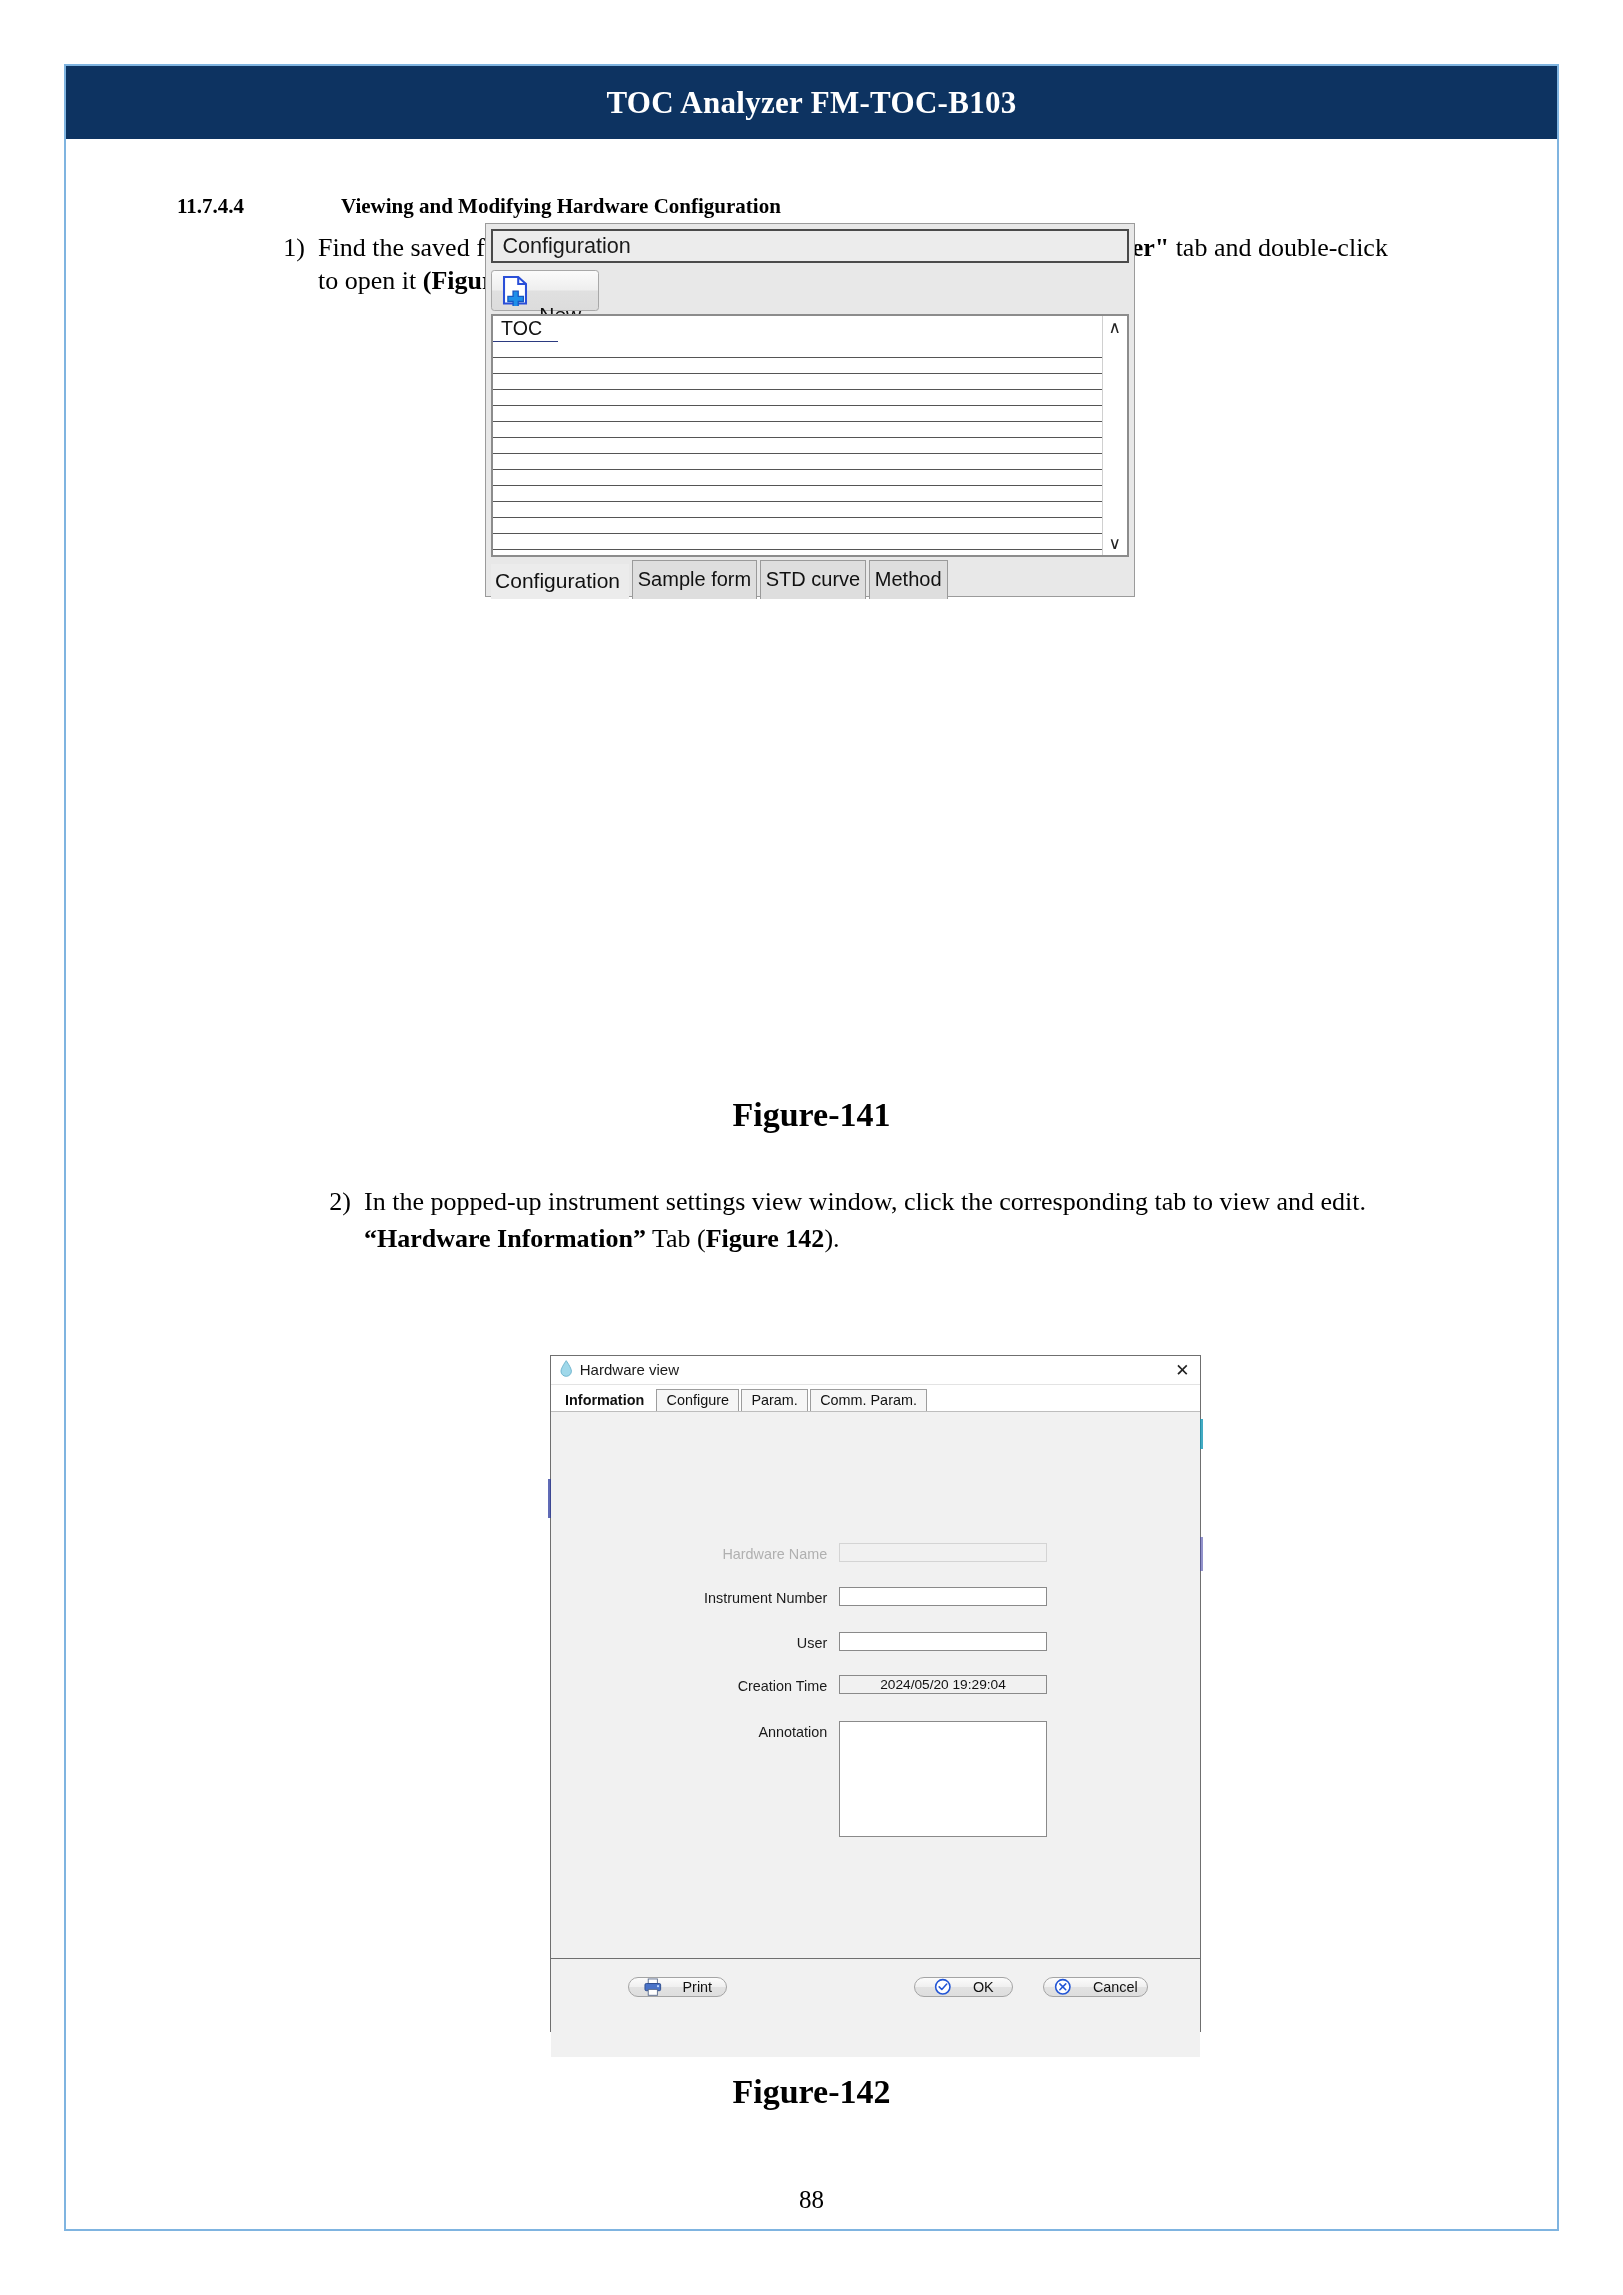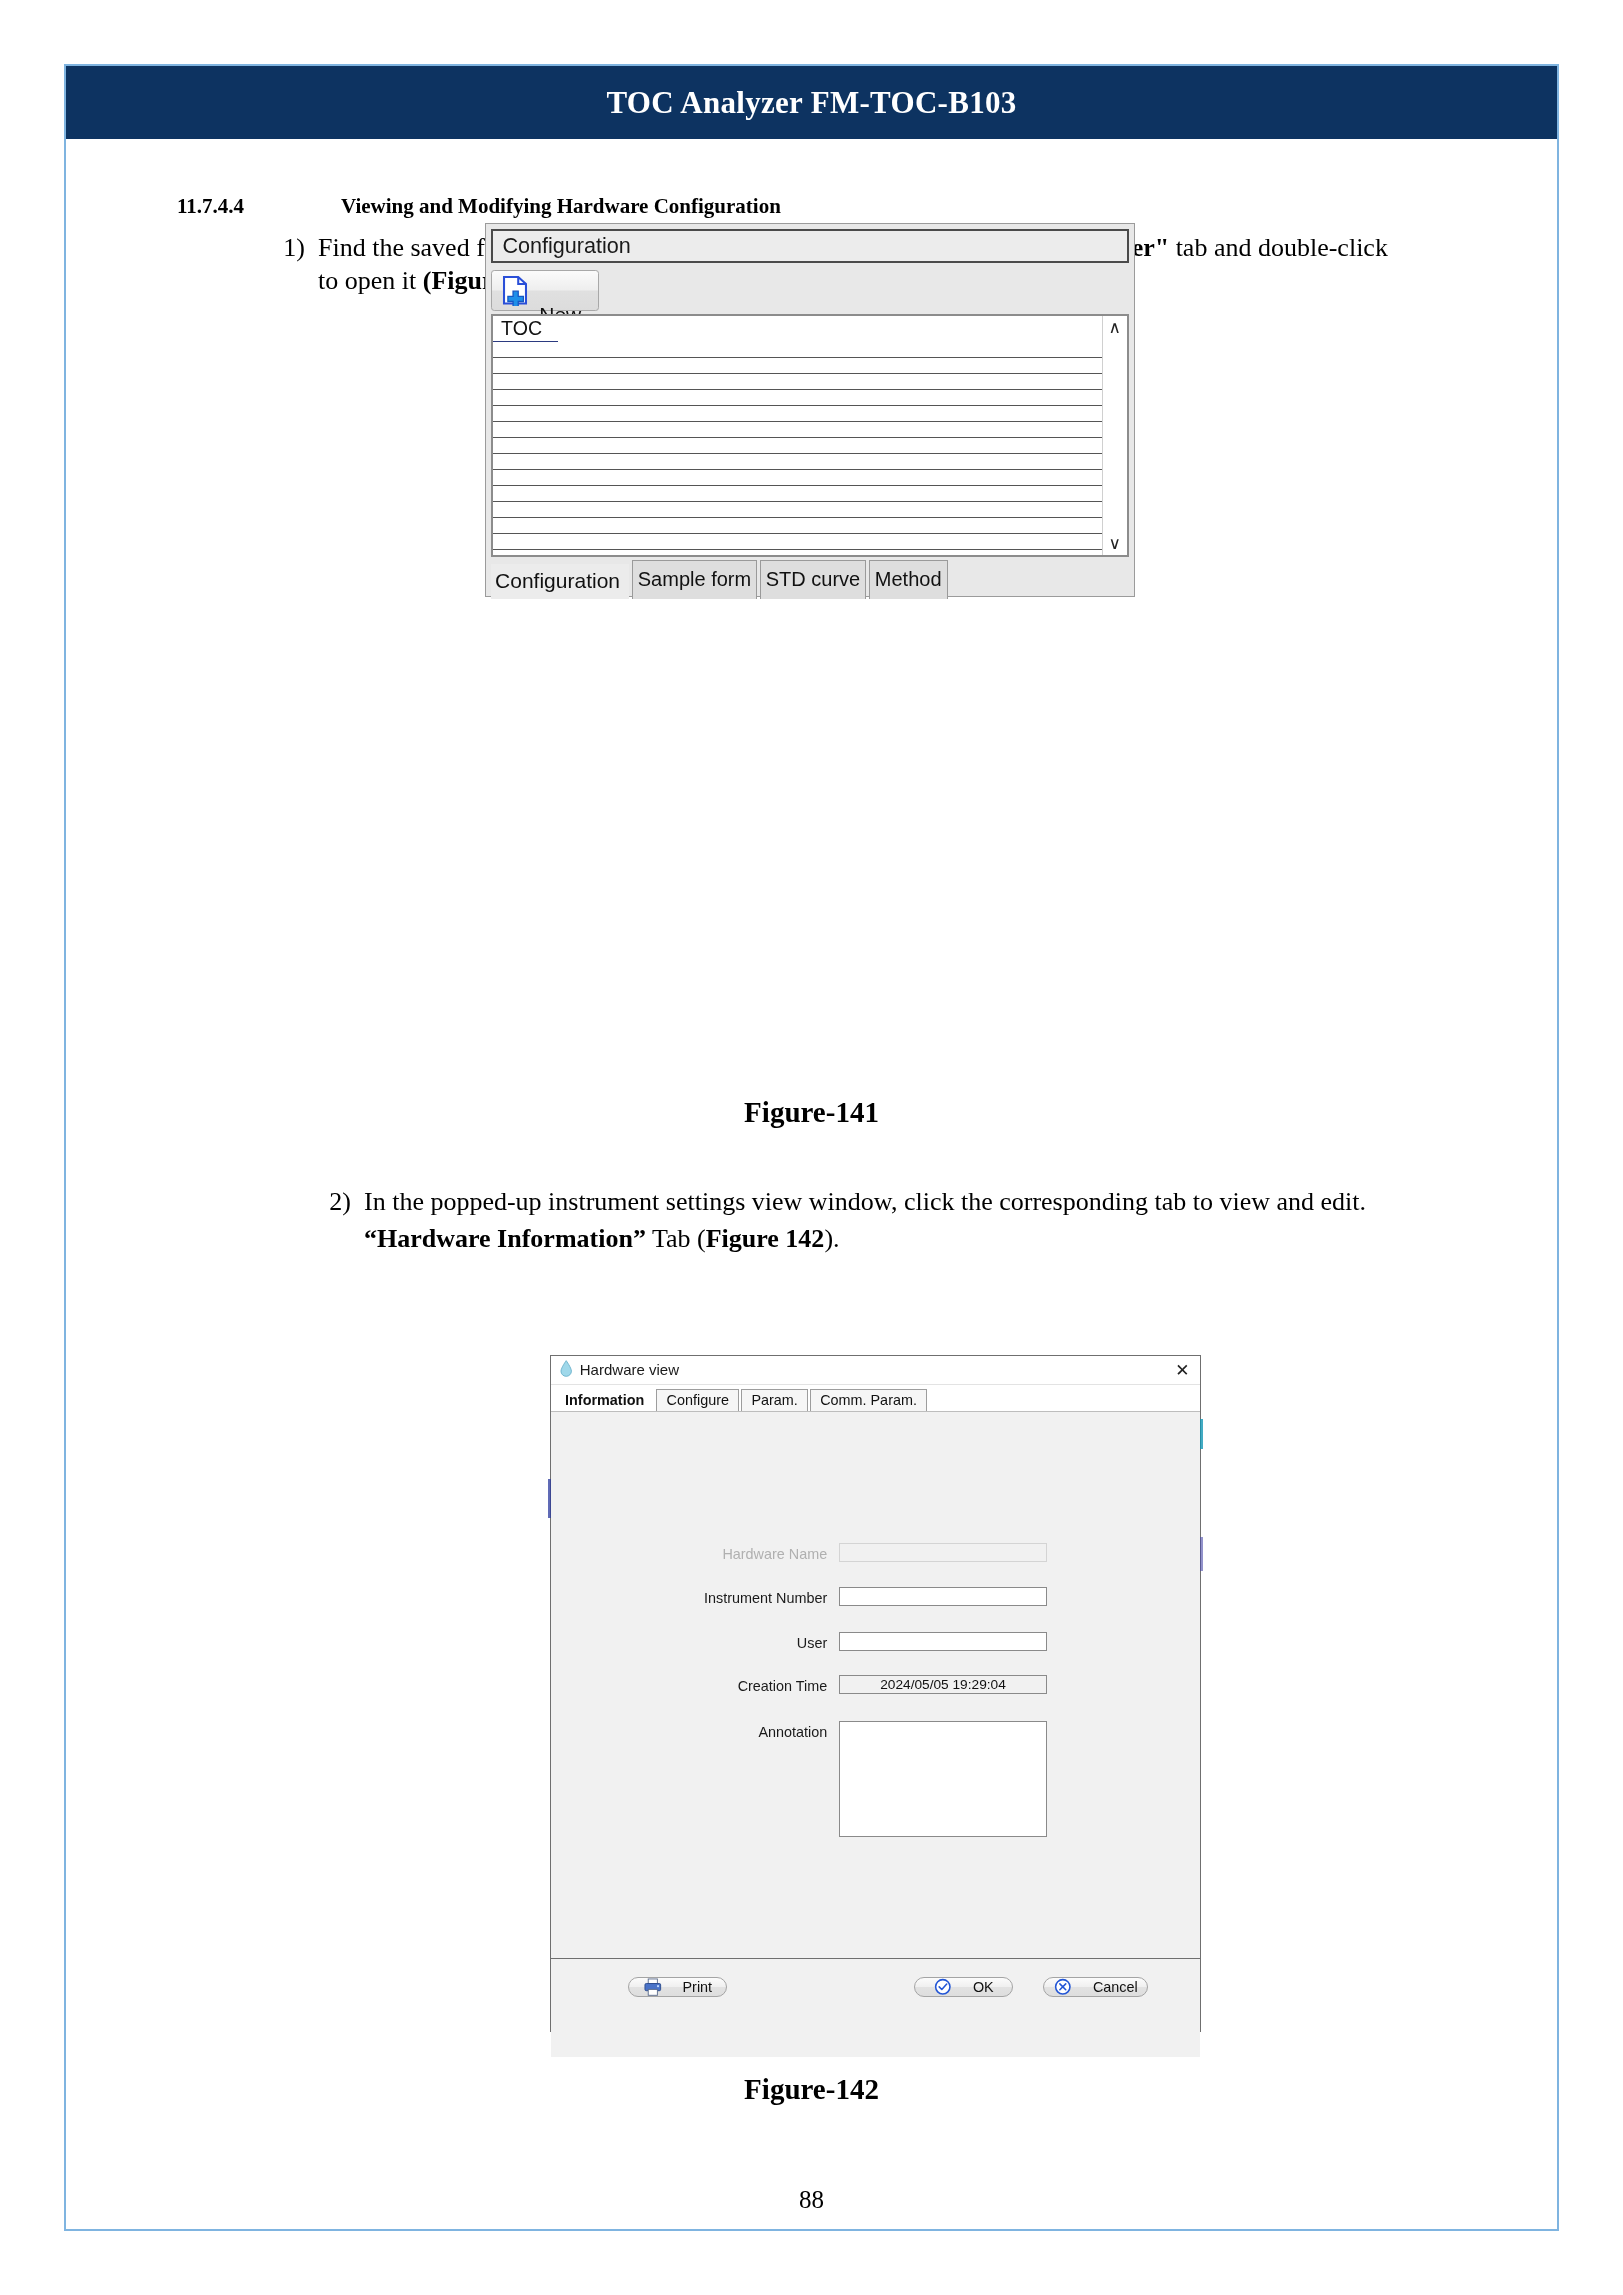--- a/index.html
+++ b/index.html
@@ -83,21 +83,21 @@
   .b { font-weight: bold; }
 
   #item-1 { left: 196px; top: 92px; width: 1145px; }
   #item-2 { left: 242px; top: 1046px; width: 1106px; text-align: justify; }
   #item-2 .sub-line { display: block; margin-top: 3.9px; }
 
   .fig-caption {
     position: absolute;
     width: 100%;
     text-align: center;
-    font-size: 29px;
+    font-size: 34px;
     font-weight: bold;
   }
   #fig-141-caption { top: 957px; }
   #fig-142-caption { top: 1934px; }
 
   #page-number {
     position: absolute;
     width: 100%;
     text-align: center;
     top: 2047px;
@@ -458,21 +458,21 @@
           <span class="form-input"></span>
         </div>
 
         <div class="form-row" id="row-user">
           <span class="form-label">User</span>
           <span class="form-input"></span>
         </div>
 
         <div class="form-row" id="row-creation-time">
           <span class="form-label">Creation Time</span>
-          <span class="form-input readonly">2024/05/05 19:29:04</span>
+          <span class="form-input readonly">2024/05/20 19:29:04</span>
         </div>
 
         <div class="form-row" id="row-annotation">
           <span class="form-label">Annotation</span>
           <span class="form-textarea"></span>
         </div>
       </div>
 
       <div id="hw-footer">
         <div class="dlg-button" id="print-button">

